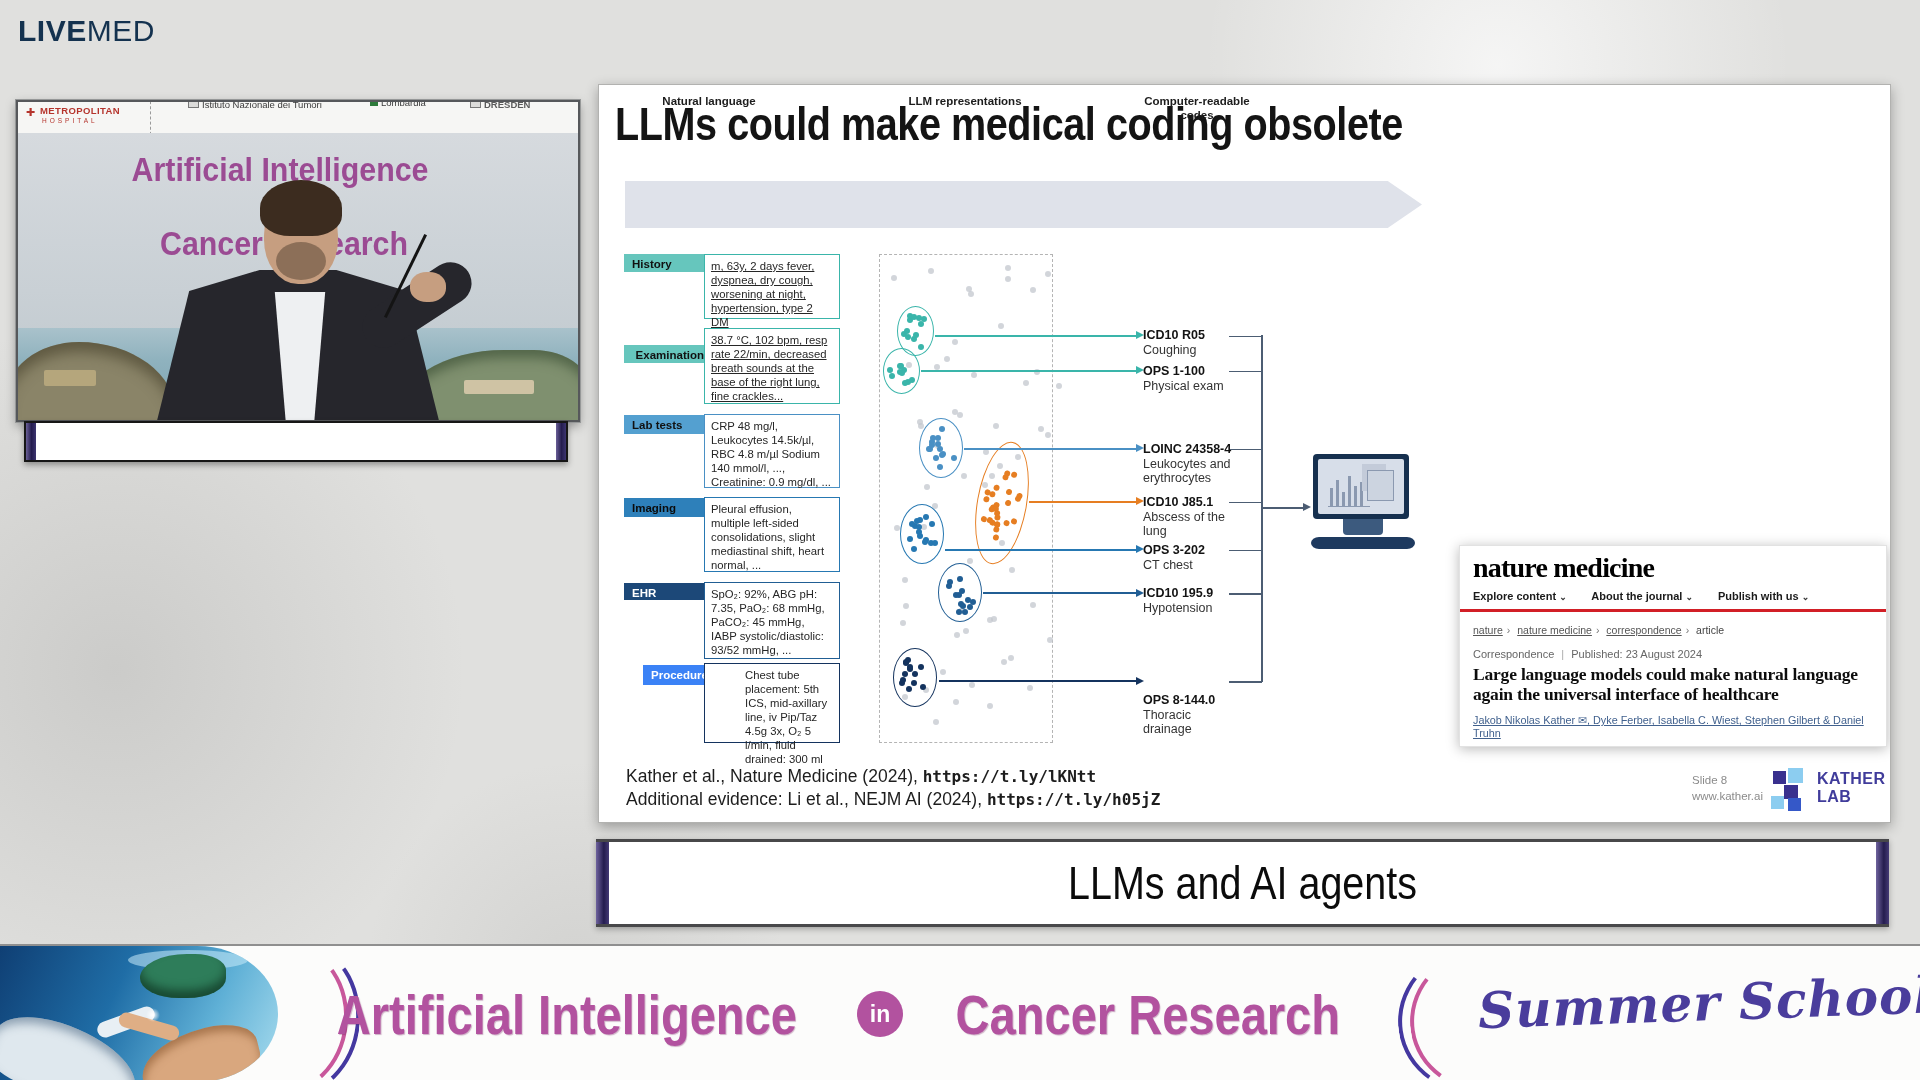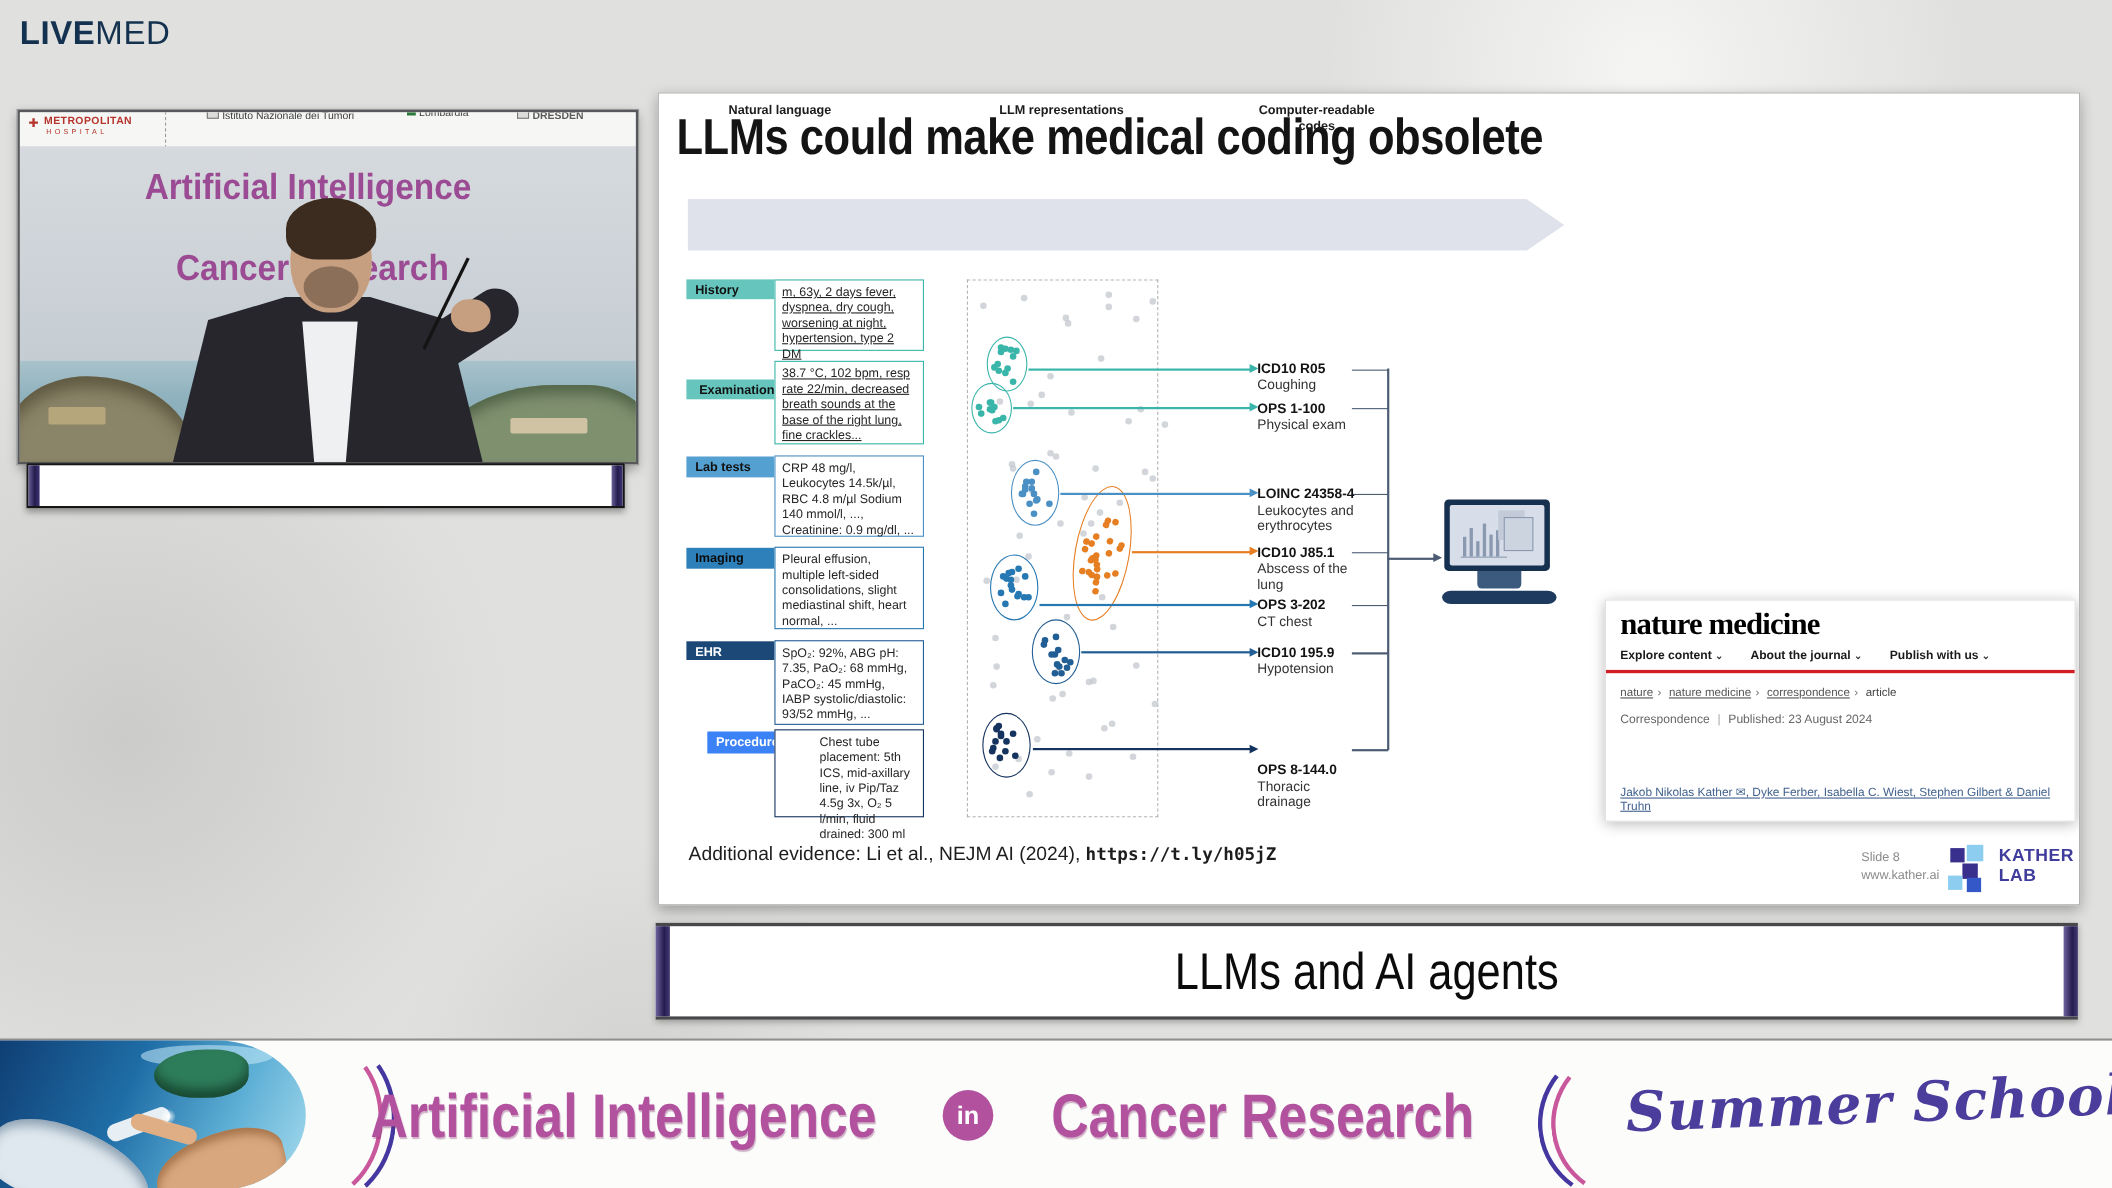--- a/index.html
+++ b/index.html
@@ -519,24 +519,26 @@
         <span class="item"><span>Publish with us</span><span class="n-caret">⌄</span></span>
       </div>
       <div class="n-rule"></div>
       <div class="n-crumbs">
         <span class="lk">nature</span><span class="sep">›</span>
         <span class="lk">nature medicine</span><span class="sep">›</span>
         <span class="lk">correspondence</span><span class="sep">›</span>
         <span>article</span>
       </div>
       <div class="n-meta"><span>Correspondence</span><span class="bar">|</span><span>Published: 23 August 2024</span></div>
+      <div class="n-title">Large language models could make natural language again the universal interface of healthcare</div>
       <div class="n-authors">Jakob Nikolas Kather ✉, Dyke Ferber, Isabella C. Wiest, Stephen Gilbert &amp; Daniel Truhn</div>
     </div>
 
     <div class="cite">
+      <div><span>Kather et al., Nature Medicine (2024), </span><span class="url">https://t.ly/lKNtt</span></div>
       <div><span>Additional evidence: Li et al., NEJM AI (2024), </span><span class="url">https://t.ly/h05jZ</span></div>
     </div>
 
     <div class="slide-meta">
       <div>Slide 8</div>
       <div>www.kather.ai</div>
     </div>
 
     <div class="lab-logo">
       <div class="lab-sq" style="left:2px;top:3px;width:13px;height:13px;background:#39308e;"></div>

